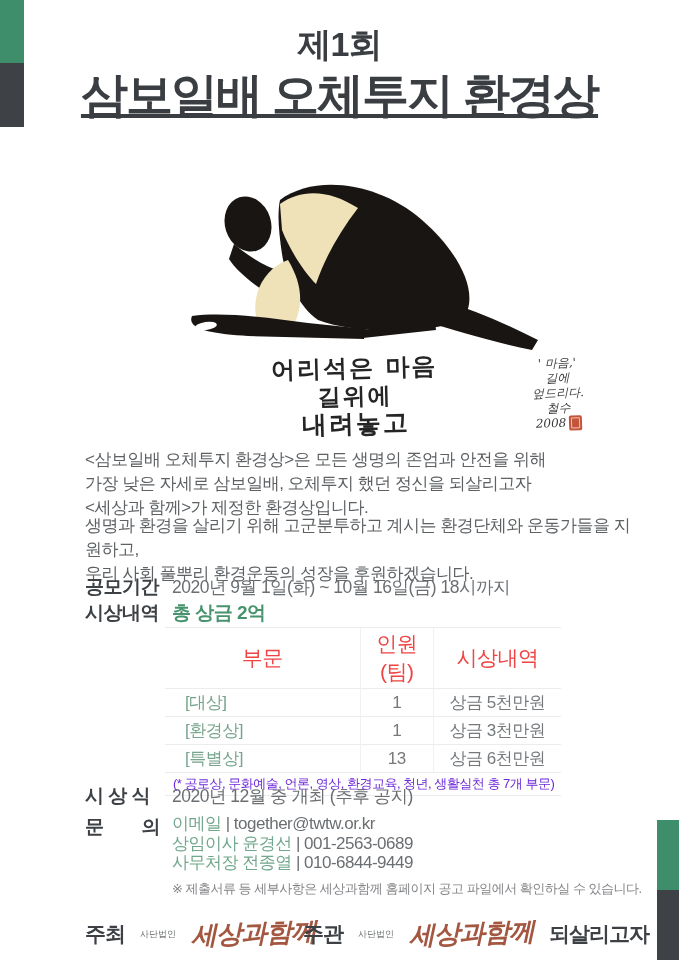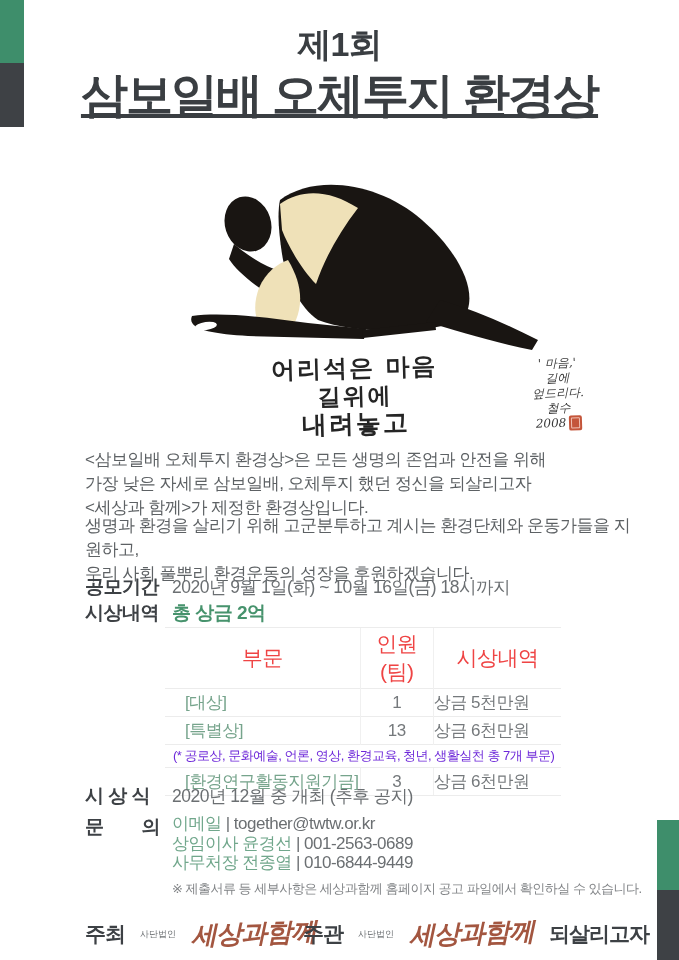--- a/index.html
+++ b/index.html
@@ -56,21 +56,21 @@
   .row-awards{top:600px;}
   .green-strong{color:#47936d;font-weight:800;font-size:19px;}
 
   
   .awards-table{position:absolute;left:165px;top:627px;width:396px;border-collapse:collapse;
     font-size:17px;color:#75797c;letter-spacing:-0.5px;}
   .awards-table td{border-top:1px solid #ececec;padding:2px 0;height:21px;}
   .awards-table tr:last-child td{border-bottom:1px solid #ececec;}
   .awards-table .col-cat{width:186px;text-align:left;padding-left:20px;}
   .awards-table .col-num{width:75px;text-align:center;border-left:1px solid #f0f0f0;}
-  .awards-table .col-prz{width:135px;border-left:1px solid #f0f0f0;}
+  .awards-table .col-prz{width:135px;text-align:center;border-left:1px solid #f0f0f0;}
   .awards-table .hdr td{color:#ef4444;font-size:21px;text-align:center;}
   .awards-table .hdr .col-cat{text-align:center;padding-left:0;}
   .awards-table .cat-name{color:#76a48c;}
   .awards-table .note-row td{font-size:13px;color:#6d28d9;height:18px;padding-left:8px;text-align:left;}
 
   .row-ceremony{top:783px;}
   .row-contact{top:814px;align-items:flex-start;}
   .contact-lines{font-size:17px;line-height:19.5px;color:#6b6f72;letter-spacing:-0.5px;}
   .contact-green{color:#71a78c;}
   .contact-note{margin-top:6px;font-size:13px;color:#808386;letter-spacing:-0.5px;}
@@ -162,31 +162,31 @@
       <td class="col-cat">부문</td>
       <td class="col-num">인원(팀)</td>
       <td class="col-prz">시상내역</td>
     </tr>
     <tr>
       <td class="col-cat cat-name">[대상]</td>
       <td class="col-num">1</td>
       <td class="col-prz">상금 5천만원</td>
     </tr>
     <tr>
+      <td class="col-cat cat-name">[환경상]</td>
+      <td class="col-num">1</td>
+      <td class="col-prz">상금 3천만원</td>
+    </tr>
+    <tr>
       <td class="col-cat cat-name">[특별상]</td>
       <td class="col-num">13</td>
       <td class="col-prz">상금 6천만원</td>
     </tr>
     <tr class="note-row">
       <td colspan="3">(* 공로상, 문화예술, 언론, 영상, 환경교육, 청년, 생활실천 총 7개 부문)</td>
-    </tr>
-    <tr>
-      <td class="col-cat cat-name">[환경연구활동지원기금]</td>
-      <td class="col-num">3</td>
-      <td class="col-prz">상금 6천만원</td>
     </tr>
   </tbody>
     </table>
 
   <div class="info-row row-ceremony">
     <span class="info-label">시 상 식</span>
     <span class="info-value">2020년 12월 중 개최 (추후 공지)</span>
   </div>
 
   <div class="info-row row-contact">

